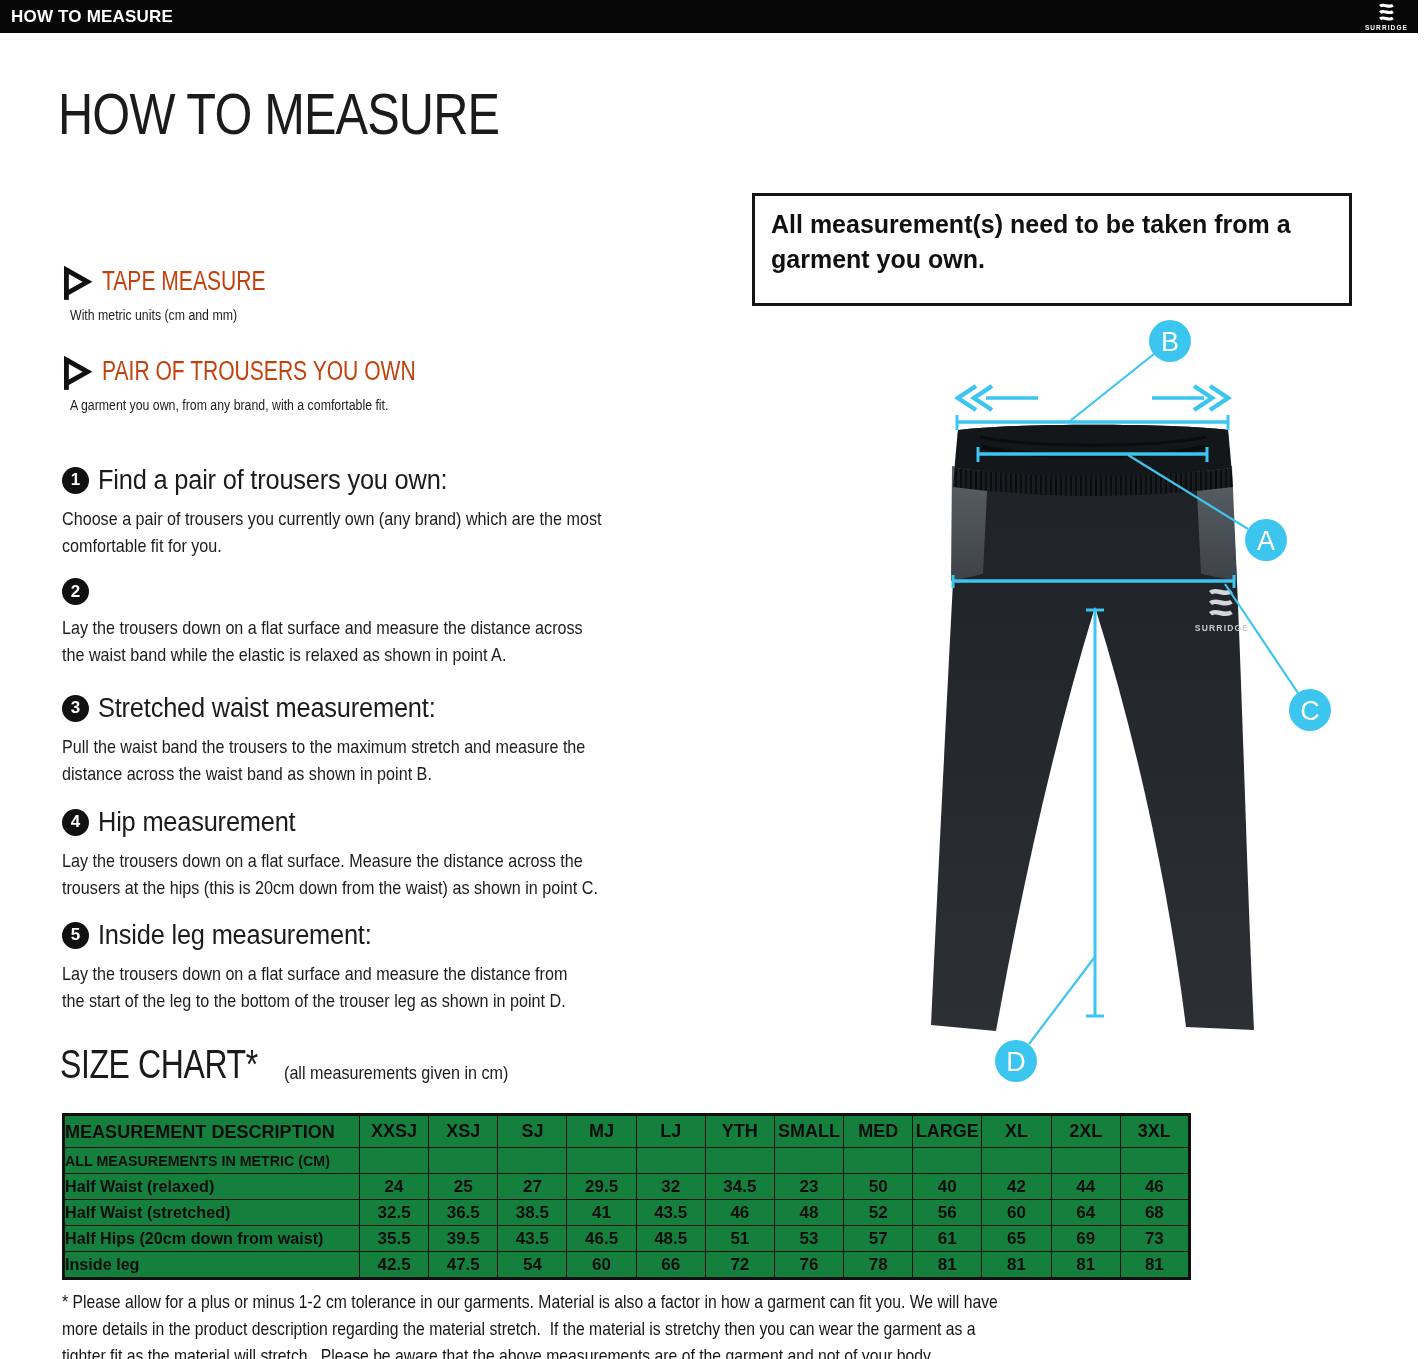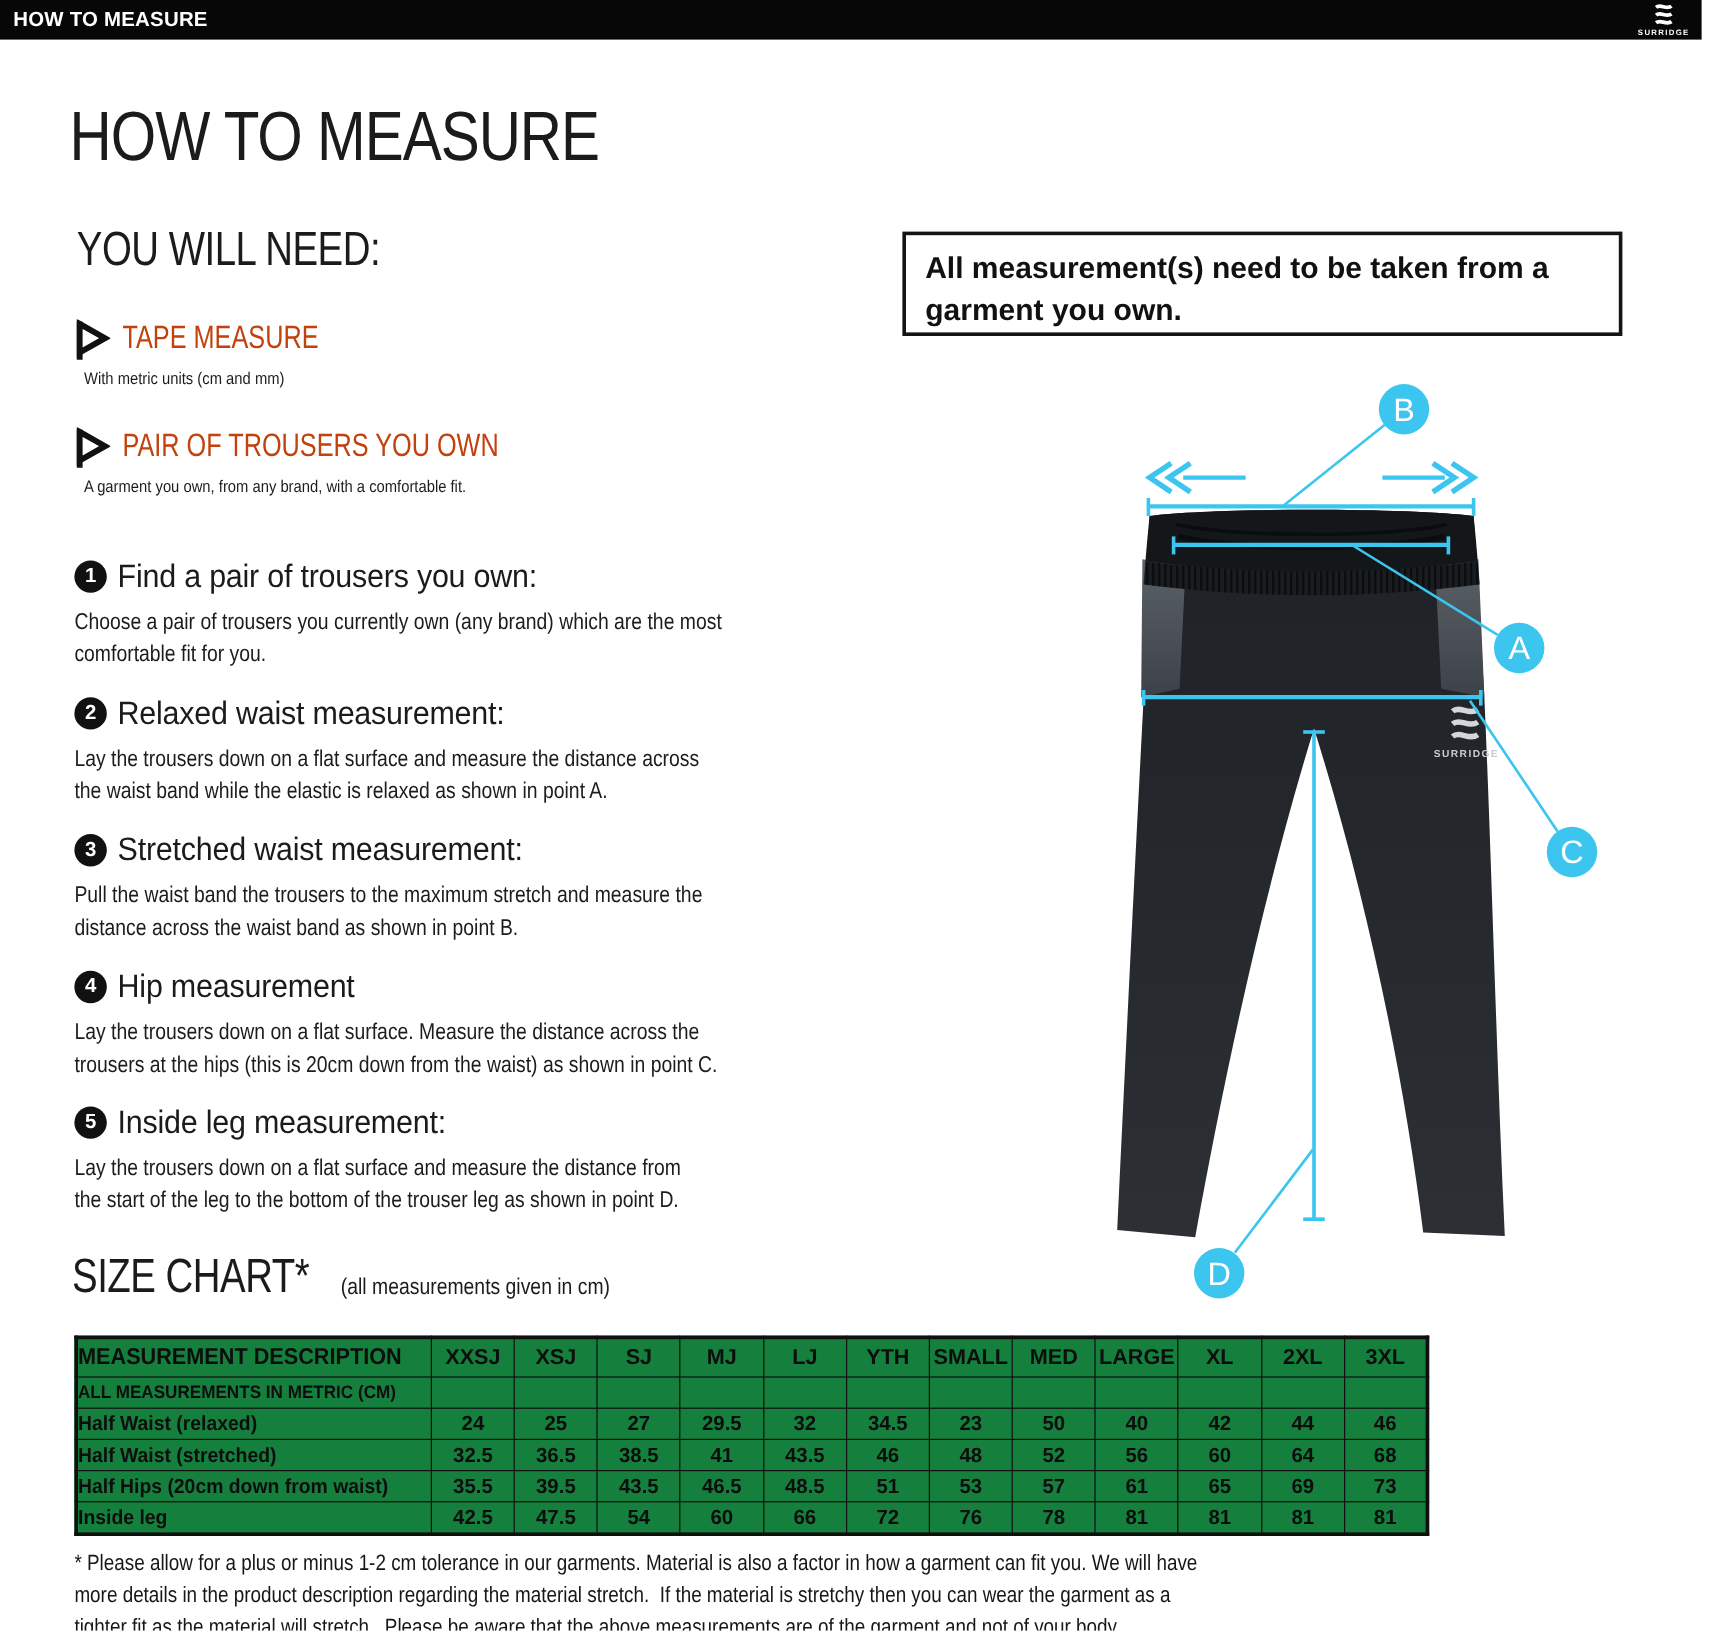--- a/index.html
+++ b/index.html
@@ -32,21 +32,21 @@
 
   
   .step{position:absolute;left:62px;}
   .step-head{display:flex;align-items:center;}
   .step-num{width:27px;height:27px;border-radius:50%;background:#111;color:#fff;font-size:17px;
             font-weight:bold;display:flex;align-items:center;justify-content:center;flex:0 0 27px;}
   .step-title{font-size:27px;line-height:32px;font-weight:400;margin-left:9px;color:#1b1b1b;letter-spacing:-.2px;}
   .step-body{margin-top:9px;font-size:19px;line-height:27px;color:#1c1c1c;}
 
   
-  .callout{position:absolute;left:752px;top:193px;width:600px;height:87px;box-sizing:border-box;
+  .callout{position:absolute;left:752px;top:193px;width:600px;height:113px;box-sizing:border-box;
            border:3px solid #141414;padding:11px 0 0 16px;font-size:25px;font-weight:bold;
            line-height:35px;color:#111;}
 
   
   .sub{position:absolute;left:284px;top:1062px;font-size:19px;color:#1c1c1c;}
   .tablewrap{position:absolute;left:62px;top:1113px;}
   table.size{table-layout:fixed;width:1129px;border-collapse:collapse;background:#15803d;}
   table.size,table.size th,table.size td{border:1.5px solid #101010;}
   table.size{border:3px solid #101010;}
   table.size th,table.size td{font-weight:bold;color:#0d0d0d;padding:0;vertical-align:middle;}
@@ -75,22 +75,20 @@
           <path d="M3,11.5 C7,8 12,14 17,10.5"></path>
           <path d="M3,18.5 C7,15 12,21 17,17.5"></path>
         </g>
       </svg>
       <div class="brand">SURRIDGE</div>
     </div>
   </div>
 
   <div class="h1"><span class="cx84">HOW TO MEASURE</span></div>
 
-  <div class="h2" style="left:64px;top:184px;">
-    <span class="cx80">YOU WILL NEED:</span></div>
 
   <div class="need-item" style="top:264px;">
     <div class="need-head">
       <svg viewBox="0 0 34 40">
         <line x1="5" y1="2" x2="5" y2="38" stroke="#111" stroke-width="5.5"></line>
         <path d="M5,4 L29,17.5 L5,31 Z" fill="#fff" stroke="#111" stroke-width="5.5"></path>
       </svg>
       <div class="need-label">
         <span class="cx78">TAPE MEASURE</span></div>
     </div>
@@ -123,21 +121,20 @@
     </div>
     <div class="step-body">
       <div><span class="cx85">Choose a pair of trousers you currently own (any brand) which are the most</span></div>
       <div><span class="cx85">comfortable fit for you.</span></div>
     </div>
   </div>
 
   <div class="step" style="top:578px;">
     <div class="step-head">
       <div class="step-num">2</div>
-      <div class="step-title"><span class="cx94">Relaxed waist measurement:</span></div>
     </div>
     <div class="step-body">
       <div><span class="cx85">Lay the trousers down on a flat surface and measure the distance across</span></div>
       <div><span class="cx85">the waist band while the elastic is relaxed as shown in point A.</span></div>
     </div>
   </div>
 
   <div class="step" style="top:692px;">
     <div class="step-head">
       <div class="step-num">3</div>

